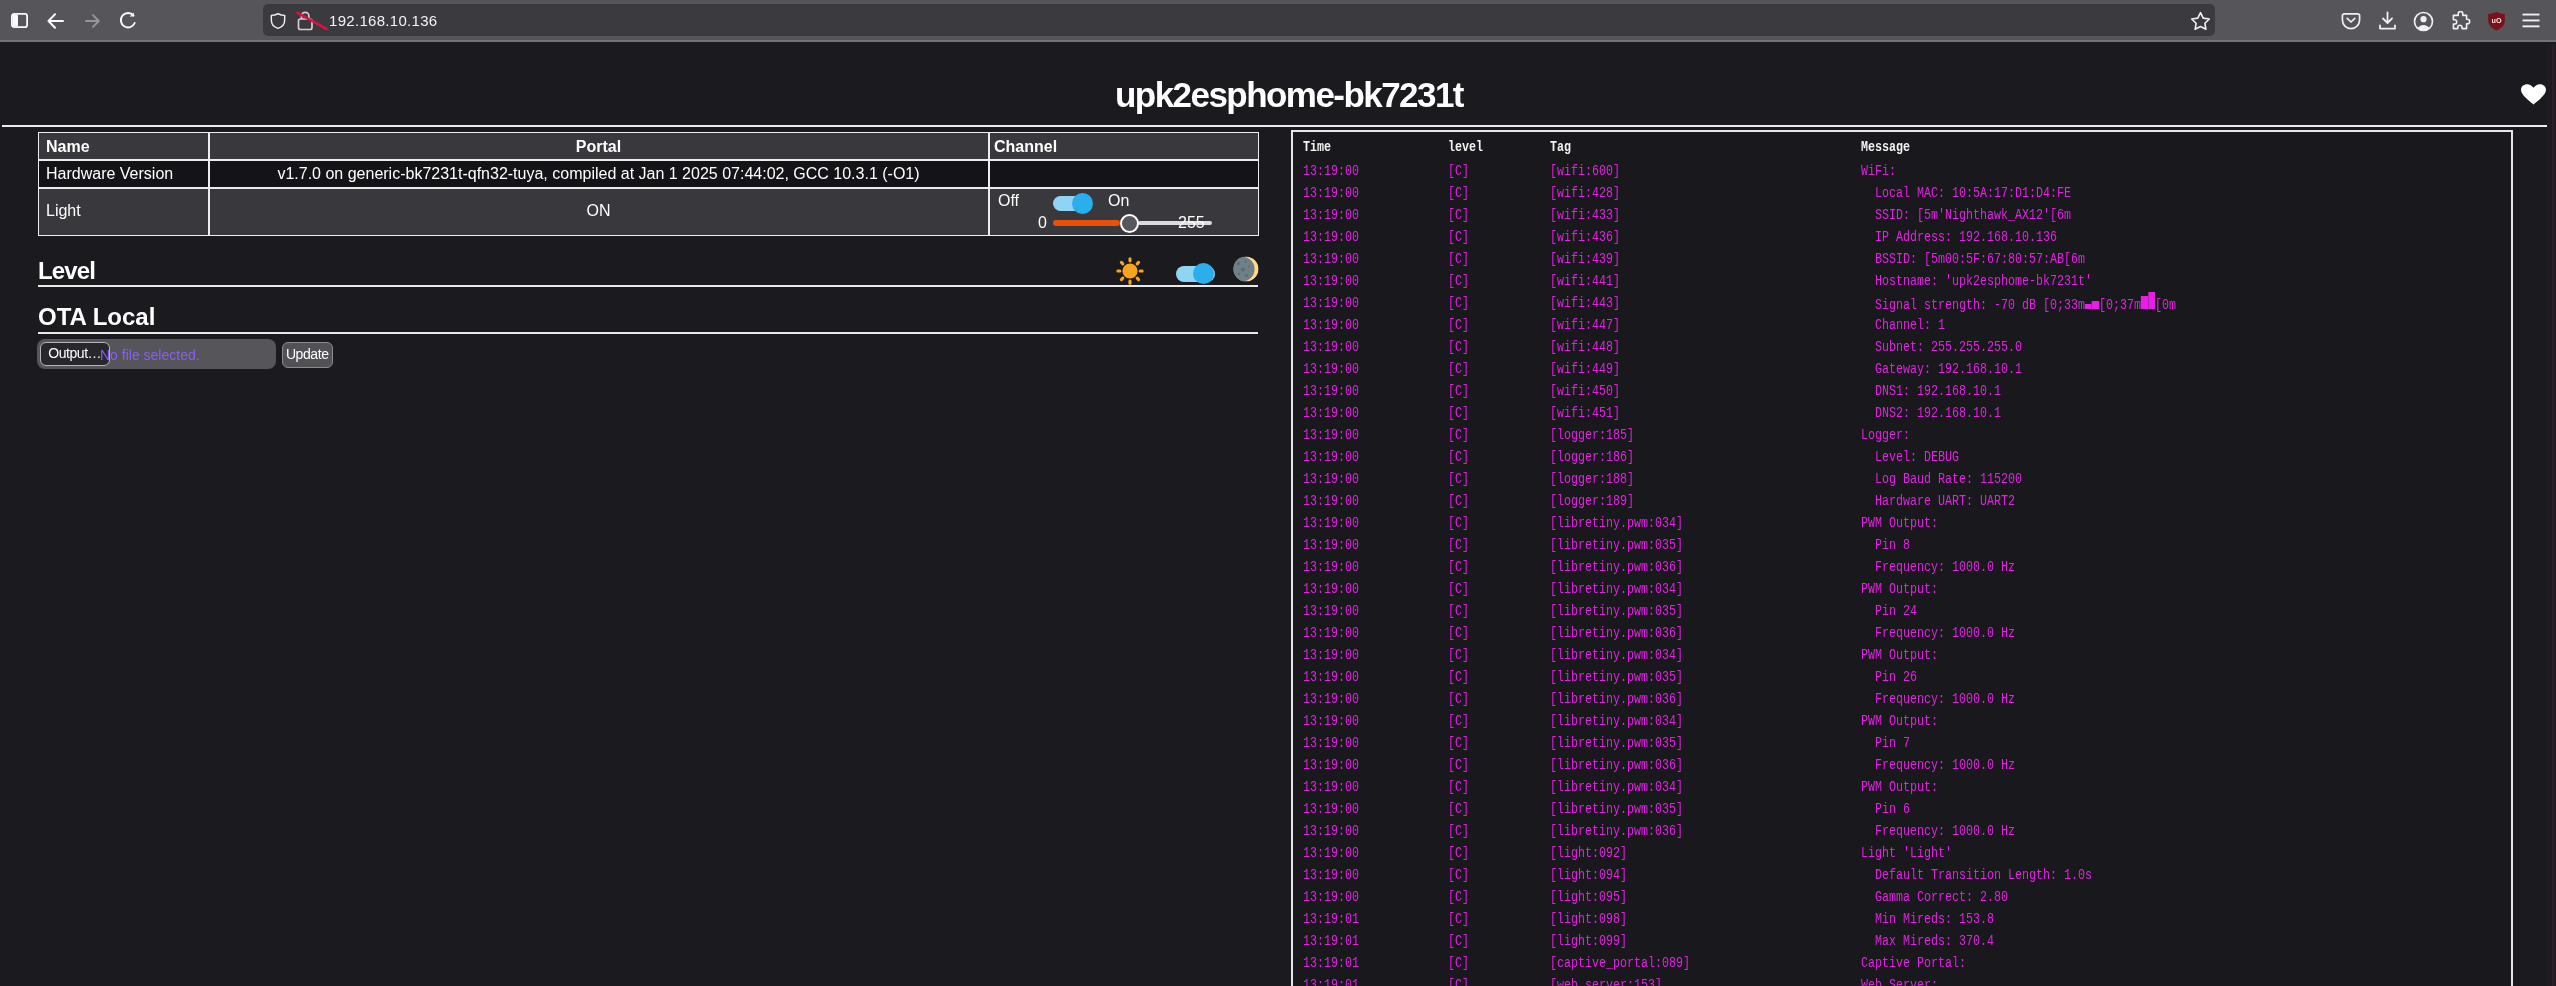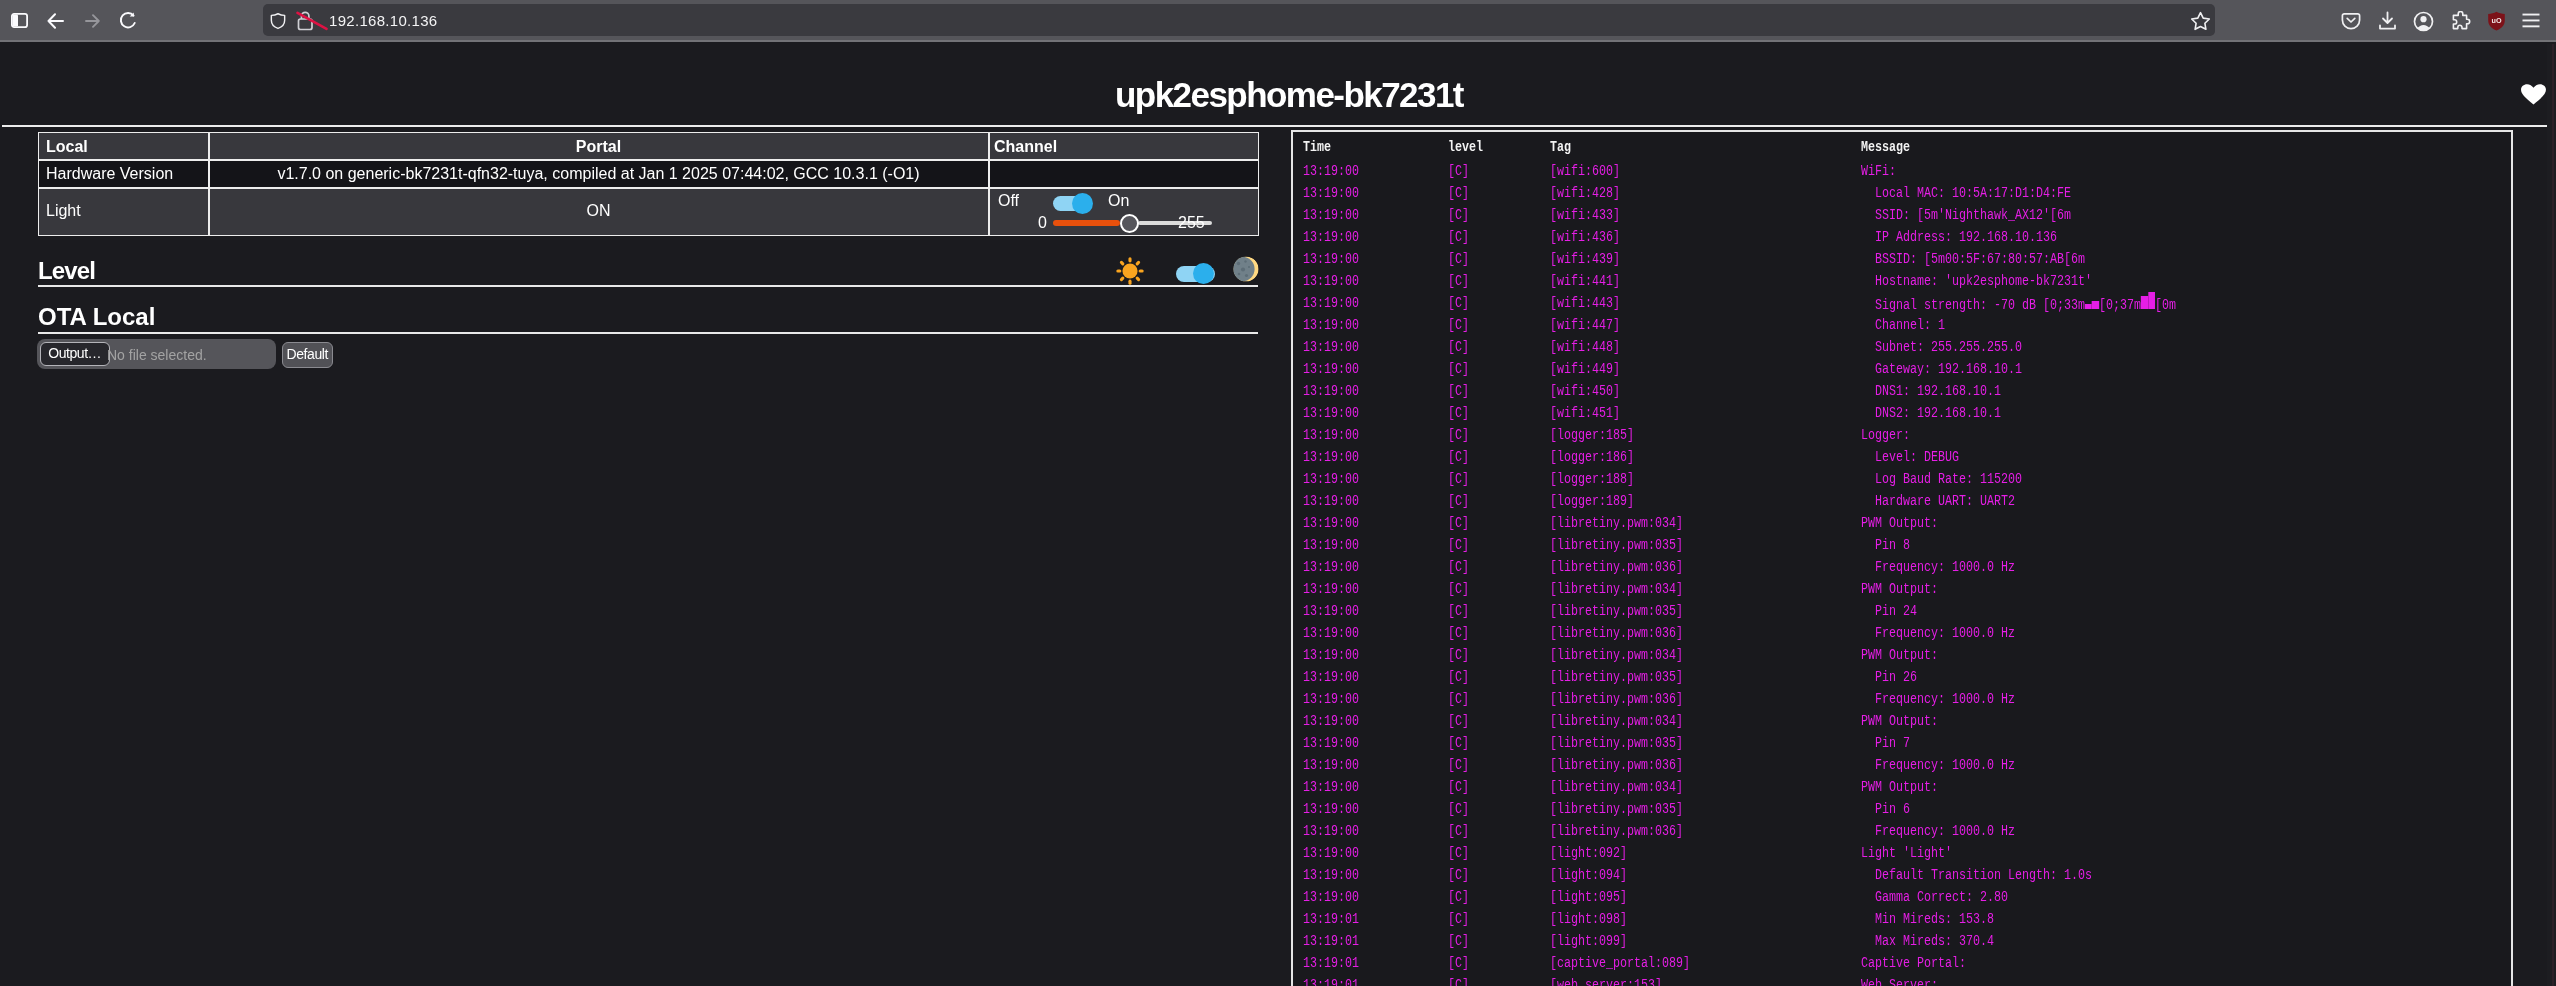--- a/index.html
+++ b/index.html
@@ -95,21 +95,21 @@
 <div id="hr1"></div>
 
 <div class="band" style="top:132px;height:28px;background:#38383d"></div>
 <div class="band" style="top:160px;height:28px;background:#141418"></div>
 <div class="band" style="top:188px;height:47.5px;background:#38383d"></div>
 <div class="abs" style="left:38px;top:132px;width:1221px;height:103.5px;border:1.5px solid #ededed"></div>
 <div class="hline" style="top:159px"></div>
 <div class="hline" style="top:187px"></div>
 <div class="vline" style="left:208px"></div>
 <div class="vline" style="left:988px"></div>
-<div class="ttxt bold" style="left:46px;top:138.5px">Local</div>
+<div class="ttxt bold" style="left:46px;top:138.5px">Name</div>
 <div class="ttxt bold" style="left:38px;top:138.5px;width:1121px;text-align:center">Portal</div>
 <div class="ttxt bold" style="left:994px;top:138.5px">Channel</div>
 <div class="ttxt" style="left:46px;top:165.5px">Hardware Version</div>
 <div class="ttxt" style="left:38px;top:165.5px;width:1121px;text-align:center">v1.7.0 on generic-bk7231t-qfn32-tuya, compiled at Jan 1 2025 07:44:02, GCC 10.3.1 (-O1)</div>
 <div class="ttxt" style="left:46px;top:202.5px">Light</div>
 <div class="ttxt" style="left:38px;top:202.5px;width:1121px;text-align:center">ON</div>
 <div class="ttxt" style="left:998px;top:193px">Off</div>
 <div class="abs" style="left:1053px;top:195.8px;width:38.5px;height:15px;border-radius:8px;background:#8fd4f4"></div>
 <div class="abs" style="left:1071.5px;top:192.8px;width:21px;height:21px;border-radius:50%;background:#2bafec"></div>
 <div class="ttxt" style="left:1108px;top:193px">On</div>
@@ -153,22 +153,22 @@
   <circle cx="13.5" cy="19.5" r="1.6" fill="#5d6d77"></circle>
   <circle cx="16" cy="11" r="1.1" fill="#5d6d77"></circle>
  </g>
 </svg>
 <div class="hr2" style="top:284.5px"></div>
 
 <div class="h2" style="top:303.3px">OTA Local</div>
 <div class="hr2" style="top:332px"></div>
 <div class="abs" style="left:37px;top:338.5px;width:239px;height:30px;border-radius:8px;background:#55555a"></div>
 <div class="abs" style="left:40px;top:341.5px;width:69.5px;height:24px;border-radius:6px;background:#27272c;border:1.6px solid #b4b4b9;color:#fff;font-size:14px;letter-spacing:-0.45px;text-align:center;line-height:21px">Output…</div>
-<div class="abs" style="left:107px;top:348px;color:#a3a3a3;font-size:14px;line-height:14px">No file selected.</div>
-<div class="abs" style="left:282px;top:341.5px;width:50.5px;height:26px;border-radius:6px;background:#515156;border:1.6px solid #8a8a90;color:#fff;font-size:14px;letter-spacing:-0.4px;text-align:center;line-height:23px">Default</div>
+<div class="abs" style="left:100px;top:348px;color:#8b5cf6;font-size:14px;line-height:14px">No file selected.</div>
+<div class="abs" style="left:282px;top:341.5px;width:50.5px;height:26px;border-radius:6px;background:#515156;border:1.6px solid #8a8a90;color:#fff;font-size:14px;letter-spacing:-0.4px;text-align:center;line-height:23px">Update</div>
 
 <div id="logpanel"></div>
 <div class="lr" style="top:136.4px">
  <span class="lc lh" style="left:1303px">Time</span>
  <span class="lc lh" style="left:1448px">level</span>
  <span class="lc lh" style="left:1550px">Tag</span>
  <span class="lc lh" style="left:1861px">Message</span>
 </div>
 <div class="lr" style="top:160.4px">
     <span class="lc" style="left:1303px">13:19:00</span>

